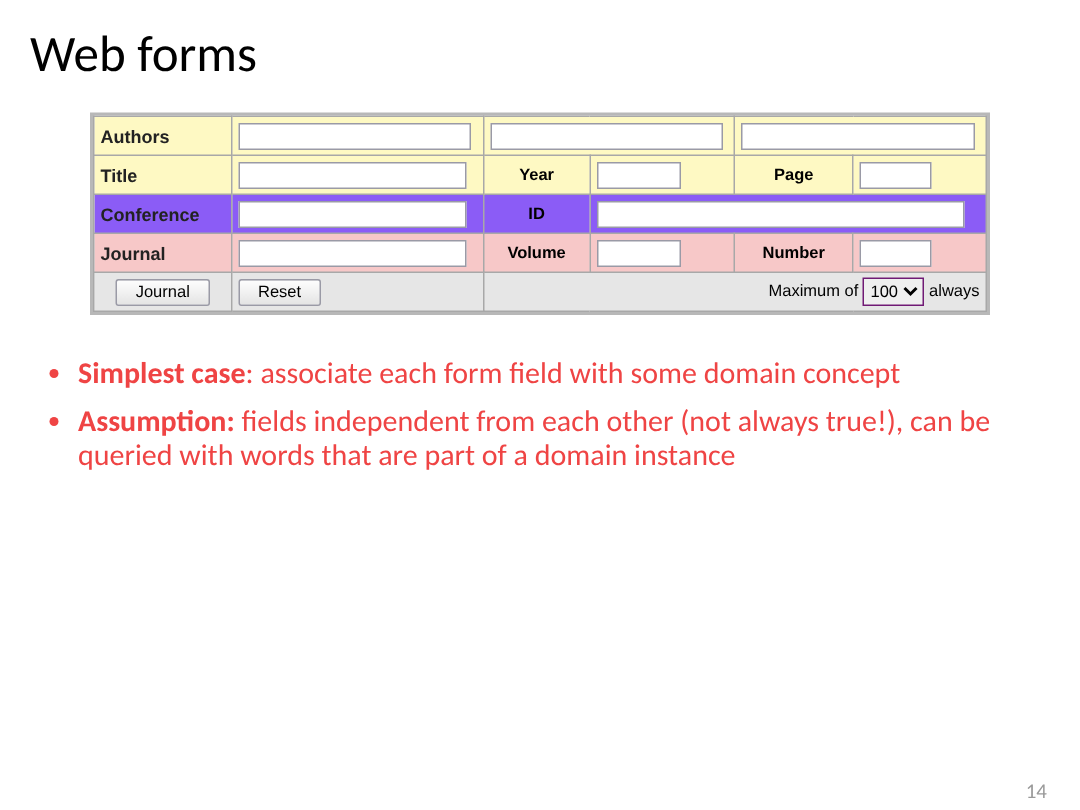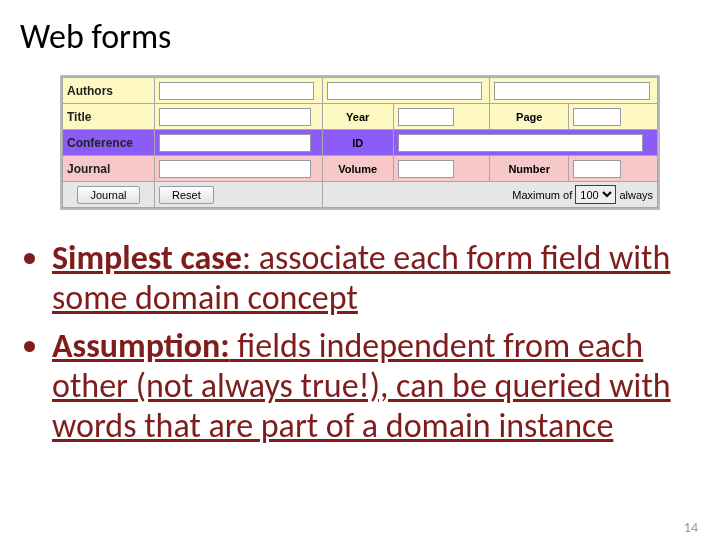--- a/index.html
+++ b/index.html
@@ -64,24 +64,23 @@
     border-radius: 2px;
   }
   .maxwrap { text-align: right; font-size: 11px; }
   select.sel {
     font-size: 11px;
     border: 1px solid #701a75;
     height: 19px;
   }
   .bullets {
     margin: 8px 6px 0 6px;
-    font-size: 34px;
+    font-size: 20px;
     line-height: 1.18;
-    color: #7f1d1d;
-    text-decoration: underline;
+    color: #ef4444;
   }
   .bullets ul { margin: 0; padding-left: 26px; }
   .bullets li { margin-bottom: 8px; }
   .bullets b { font-weight: bold; }
   .pagenum {
     position: absolute;
     right: 22px;
     bottom: 4px;
     font-size: 14px;
     color: #9a9a9a;

